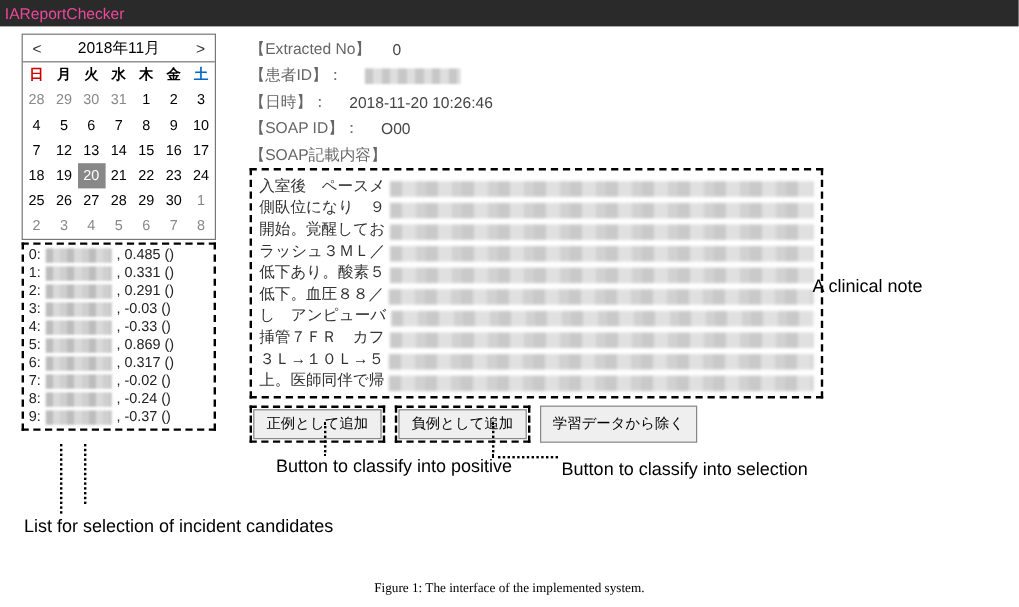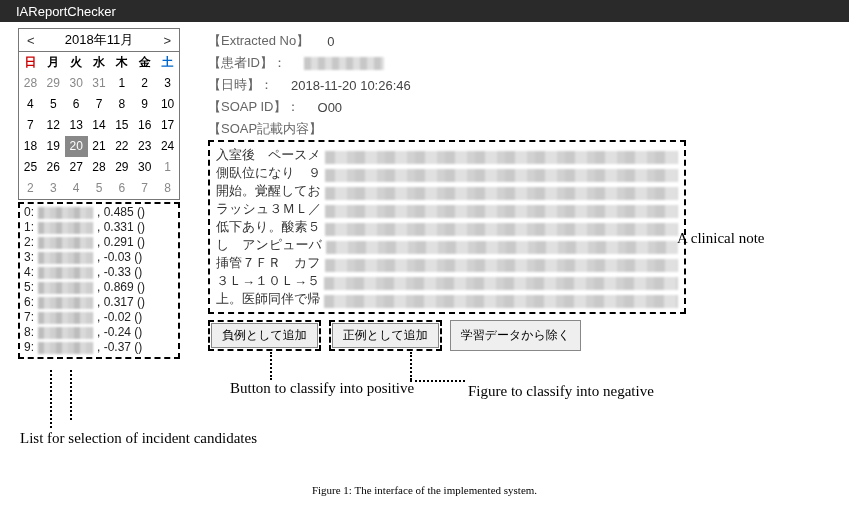--- a/index.html
+++ b/index.html
@@ -8,22 +8,22 @@
     font-family: "MS PGothic", "Meiryo", sans-serif;
     font-size: 12px;
     background: #fff;
     width: 849px;
     height: 506px;
     position: relative;
     overflow: hidden;
   }
   .titlebar {
     background: #2a2a2a;
-    color: #ffffff;
-    padding: 4px 16px;
+    color: #ec4899;
+    padding: 4px 4px;
     font-size: 13px;
     height: 22px;
   }
   .app {
     display: flex;
     padding: 6px 10px 0 18px;
     gap: 28px;
   }
   
   .left { width: 162px; }
@@ -146,21 +146,21 @@
     border: 2px dashed #000;
     padding: 1px;
     display: inline-block;
   }
 
   
   .anno {
     position: absolute;
     font-size: 15px;
     color: #000;
-    font-family: Liberation Serif, serif;
+    font-family: Liberation Sans, sans-serif;
     white-space: nowrap;
   }
   .leader {
     position: absolute;
     border-left: 2px dotted #000;
   }
   .leader-h {
     position: absolute;
     border-top: 2px dotted #000;
   }
@@ -335,56 +335,60 @@
         </div>
         <div class="note-line">
           <span>ラッシュ３ＭＬ／</span>
           <span class="line-blur"></span>
         </div>
         <div class="note-line">
           <span>低下あり。酸素５</span>
           <span class="line-blur"></span>
         </div>
         <div class="note-line">
+          <span>低下。血圧８８／</span>
+          <span class="line-blur"></span>
+        </div>
+        <div class="note-line">
           <span>し　アンピューバ</span>
           <span class="line-blur"></span>
         </div>
         <div class="note-line">
           <span>挿管７ＦＲ　カフ</span>
           <span class="line-blur"></span>
         </div>
         <div class="note-line">
           <span>３Ｌ→１０Ｌ→５</span>
           <span class="line-blur"></span>
         </div>
         <div class="note-line">
           <span>上。医師同伴で帰</span>
           <span class="line-blur"></span>
         </div>
       </div>
 
     <div class="btn-row">
+      <span class="btn-dashed">
+        <button class="sysbtn">正例として追加</button>
+      </span>
       <span class="btn-dashed">
         <button class="sysbtn">負例として追加</button>
       </span>
-      <span class="btn-dashed">
-        <button class="sysbtn">正例として追加</button>
-      </span>
       <button class="sysbtn">学習データから除く</button>
     </div>
   </div>
 </div>
 
 <div class="anno" style="left:677px; top:230px;">A clinical note</div>
 <div class="leader-h" style="left:702px; top:240px; width:0;"></div>
 
 <div class="leader" style="left:270px; top:352px; height:28px;"></div>
 <div class="anno" style="left:230px; top:380px;">Button to classify into positive</div>
 
 <div class="leader" style="left:410px; top:352px; height:28px;"></div>
 <div class="leader-h" style="left:410px; top:380px; width:55px;"></div>
-<div class="anno" style="left:468px; top:383px;">Figure to classify into negative</div>
+<div class="anno" style="left:468px; top:383px;">Button to classify into selection</div>
 
 <div class="leader" style="left:70px; top:370px; height:50px;"></div>
 <div class="leader" style="left:50px; top:370px; height:58px;"></div>
 <div class="anno" style="left:20px; top:430px;">List for selection of incident candidates</div>
 
 <div class="caption">Figure 1: The interface of the implemented system.</div>
 
 </body></html>

